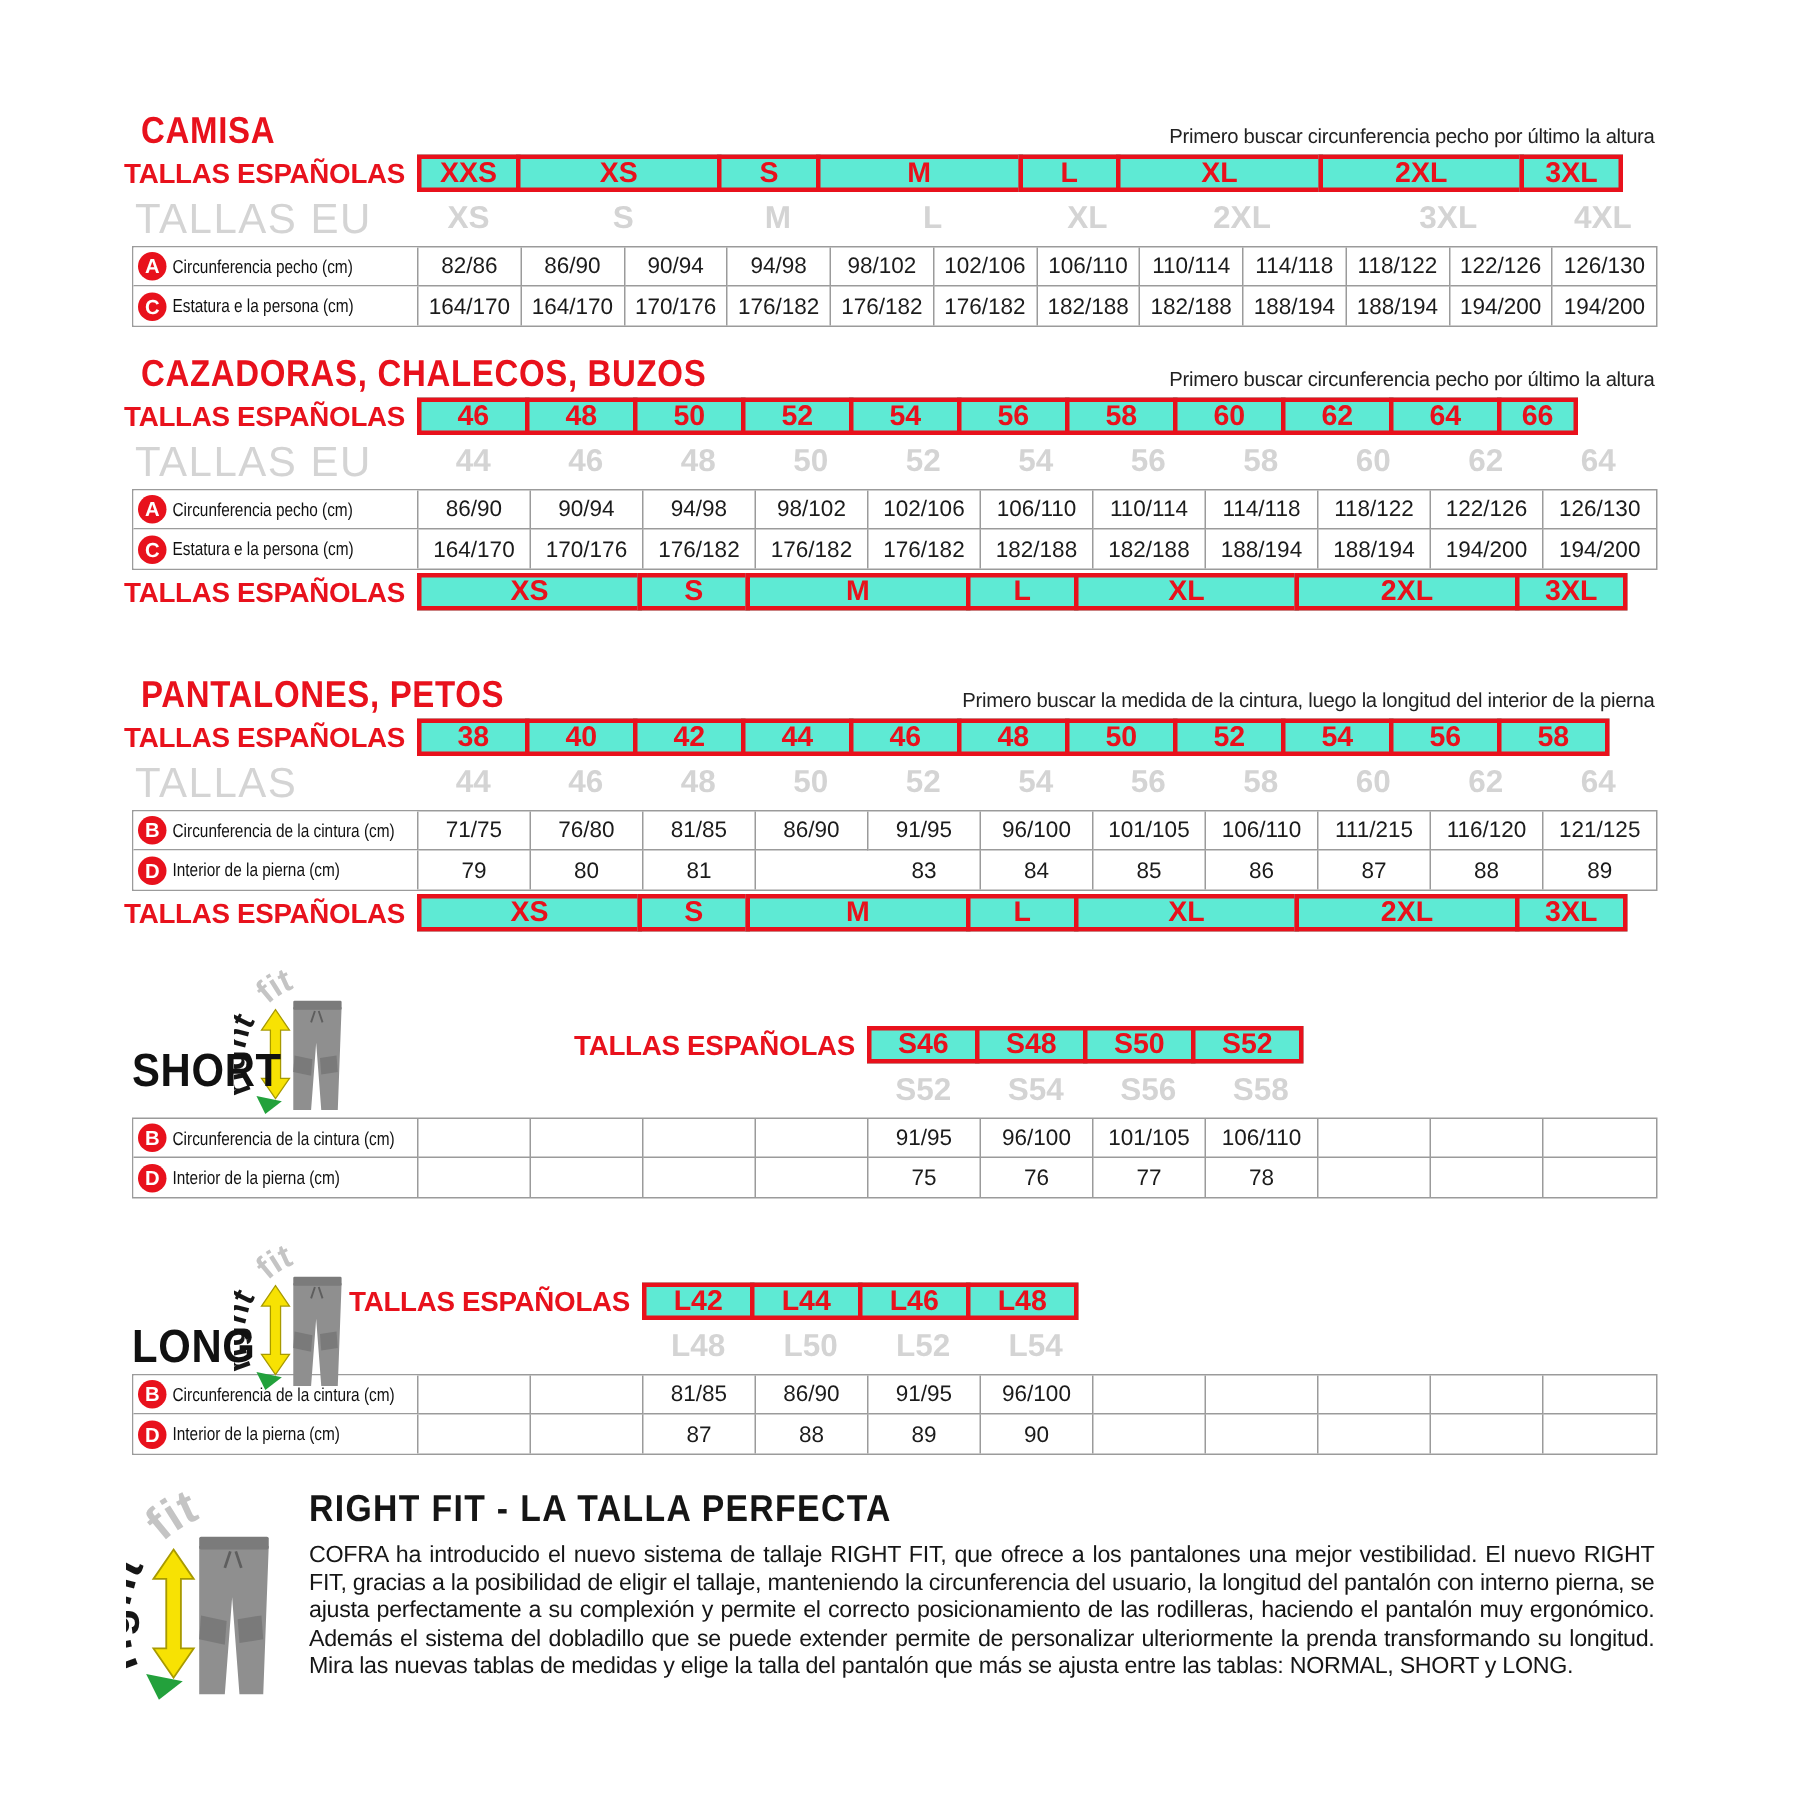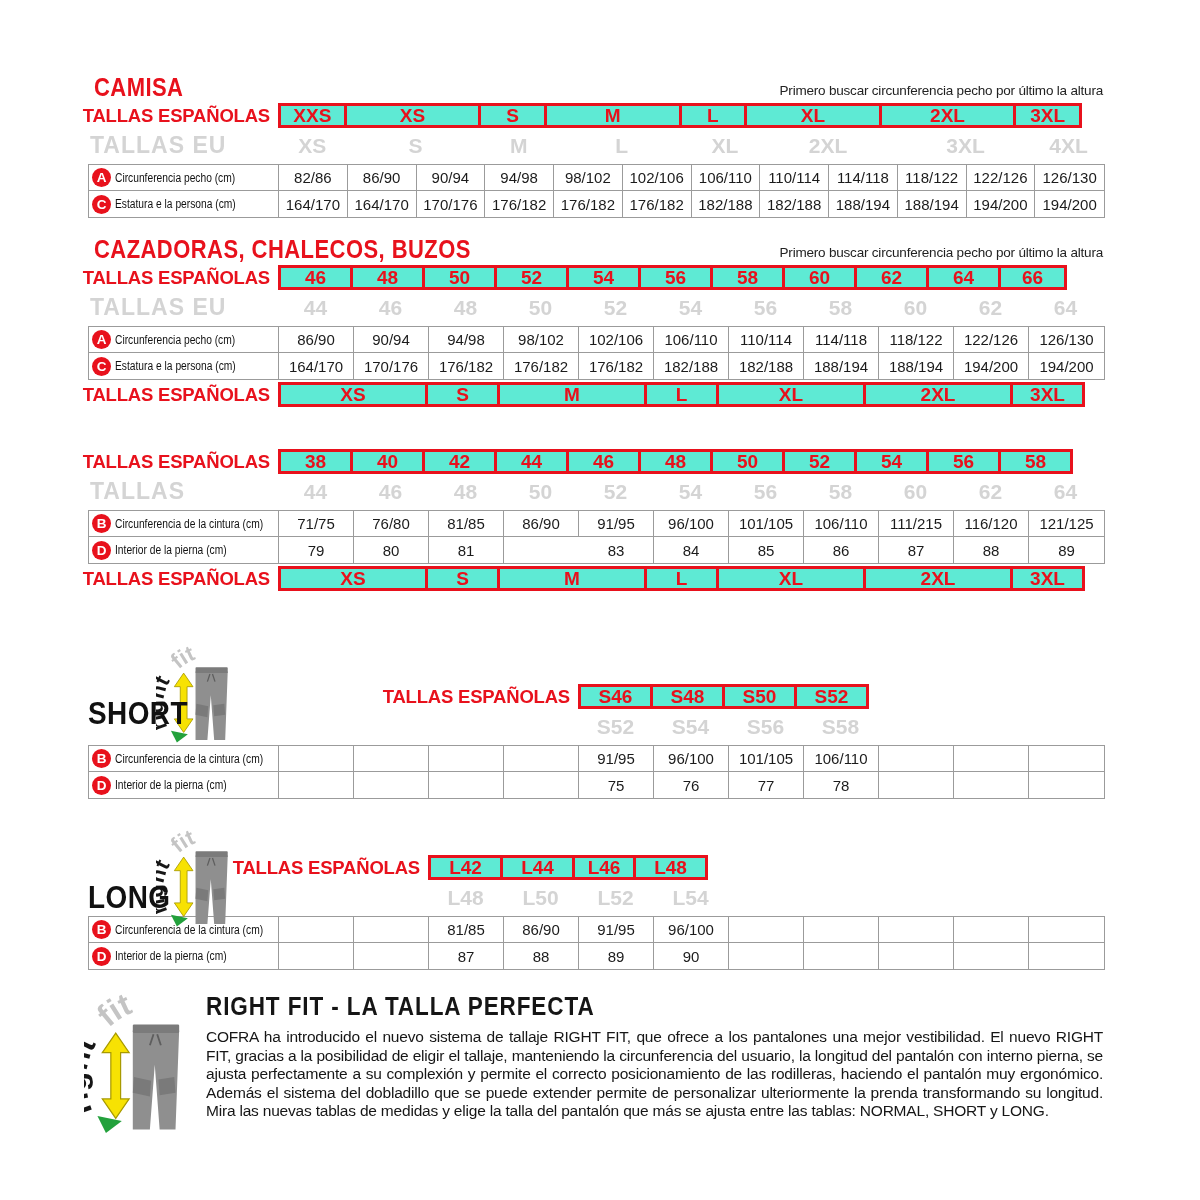--- a/index.html
+++ b/index.html
@@ -11,21 +11,21 @@
              line-height:1;transform:scaleX(.88);transform-origin:0 100%;white-space:nowrap;}
   .sec-note{font-size:13.5px;color:#222;letter-spacing:-.2px;margin-bottom:2px;}
   .tbl{margin-top:3px;}
   
   .srow{display:flex;align-items:stretch;}
   .red-row{height:25px;}
   .eu-row{height:29px;margin-top:3px;margin-bottom:4px;}
   .rlab{display:flex;align-items:center;justify-content:flex-end;padding-right:8px;box-sizing:border-box;flex:none;}
   .red-lab{color:var(--red);font-weight:bold;font-size:18.5px;letter-spacing:-.2px;white-space:nowrap;}
   .eu-lab{justify-content:flex-start;padding-left:2px;padding-right:0;color:var(--ltgray);
-          font-weight:bold;font-size:23px;letter-spacing:1px;white-space:nowrap;}
+          font-weight:normal;font-size:28px;letter-spacing:1px;white-space:nowrap;}
   .red-cell{box-sizing:border-box;border:3px solid var(--red);background:#5eead4;display:flex;align-items:center;
             justify-content:center;color:var(--red);font-weight:bold;font-size:19px;flex:none;}
   .red-cell+.red-cell{margin-left:-3px;}
   .eu-cell{display:flex;align-items:center;justify-content:center;color:var(--ltgray);
            font-weight:bold;font-size:21px;flex:none;}
   .bottom-row{margin-top:2px;}
   
   .dblock{border:1px solid var(--bordergray);display:inline-block;background:#fff;}
   .drow{display:flex;height:26px;}
   .dlab{display:flex;align-items:center;box-sizing:border-box;flex:none;background:#fff;
@@ -152,21 +152,21 @@
           <div class="red-cell" style="width: 75px;">46</div>
           <div class="red-cell" style="width: 75px;">48</div>
           <div class="red-cell" style="width: 75px;">50</div>
           <div class="red-cell" style="width: 75px;">52</div>
           <div class="red-cell" style="width: 75px;">54</div>
           <div class="red-cell" style="width: 75px;">56</div>
           <div class="red-cell" style="width: 75px;">58</div>
           <div class="red-cell" style="width: 75px;">60</div>
           <div class="red-cell" style="width: 75px;">62</div>
           <div class="red-cell" style="width: 75px;">64</div>
-          <div class="red-cell" style="width: 69px;">66</div>
+          <div class="red-cell" style="width: 54px;">66</div>
         </div><div class="srow eu-row">
           <div class="rlab eu-lab" style="width: 190px;">TALLAS EU</div>
           <div class="eu-cell" style="width: 75px;">44</div>
           <div class="eu-cell" style="width: 75px;">46</div>
           <div class="eu-cell" style="width: 75px;">48</div>
           <div class="eu-cell" style="width: 75px;">50</div>
           <div class="eu-cell" style="width: 75px;">52</div>
           <div class="eu-cell" style="width: 75px;">54</div>
           <div class="eu-cell" style="width: 75px;">56</div>
           <div class="eu-cell" style="width: 75px;">58</div>
@@ -211,20 +211,24 @@
           <div class="red-cell" style="width: 75px;">S</div>
           <div class="red-cell" style="width: 150px;">M</div>
           <div class="red-cell" style="width: 75px;">L</div>
           <div class="red-cell" style="width: 150px;">XL</div>
           <div class="red-cell" style="width: 150px;">2XL</div>
           <div class="red-cell" style="width: 75px;">3XL</div>
         </div></div>
   </section>
 
   <section class="sec" id="sec-pantalones" style="top:446px;height:180px">
+    <div class="sec-head">
+      <h2 class="sec-title">PANTALONES, PETOS</h2>
+      <div class="sec-note">Primero buscar la medida de la cintura, luego la longitud del interior de la pierna</div>
+    </div>
     <div class="tbl"><div class="srow red-row">
           <div class="rlab red-lab" style="width: 190px;">TALLAS ESPAÑOLAS</div>
           <div class="red-cell" style="width: 75px;">38</div>
           <div class="red-cell" style="width: 75px;">40</div>
           <div class="red-cell" style="width: 75px;">42</div>
           <div class="red-cell" style="width: 75px;">44</div>
           <div class="red-cell" style="width: 75px;">46</div>
           <div class="red-cell" style="width: 75px;">48</div>
           <div class="red-cell" style="width: 75px;">50</div>
           <div class="red-cell" style="width: 75px;">52</div>
@@ -342,21 +346,21 @@
 
   <section class="sec" id="sec-long" style="top:828px;height:150px">
     <svg class="rf-logo small">
         <use href="#rightfit-sym"></use>
       </svg>
     <div class="fit-label">LONG</div>
     <div class="tbl"><div class="srow red-row">
           <div class="rlab red-lab" style="width: 340px;">TALLAS ESPAÑOLAS</div>
           <div class="red-cell" style="width: 75px; text-align: right;">L42</div>
           <div class="red-cell" style="width: 75px;">L44</div>
-          <div class="red-cell" style="width: 64px;">L46</div>
+          <div class="red-cell" style="width: 75px;">L46</div>
           <div class="red-cell" style="width: 75px;">L48</div>
         </div><div class="srow eu-row">
           <div class="rlab eu-lab" style="width: 340px;"></div>
           <div class="eu-cell" style="width: 75px;">L48</div>
           <div class="eu-cell" style="width: 75px;">L50</div>
           <div class="eu-cell" style="width: 75px;">L52</div>
           <div class="eu-cell" style="width: 75px;">L54</div>
         </div><div class="dblock"><div class="drow">
             <div class="dlab" style="width: 190px;">
               <div class="licon">B</div>

